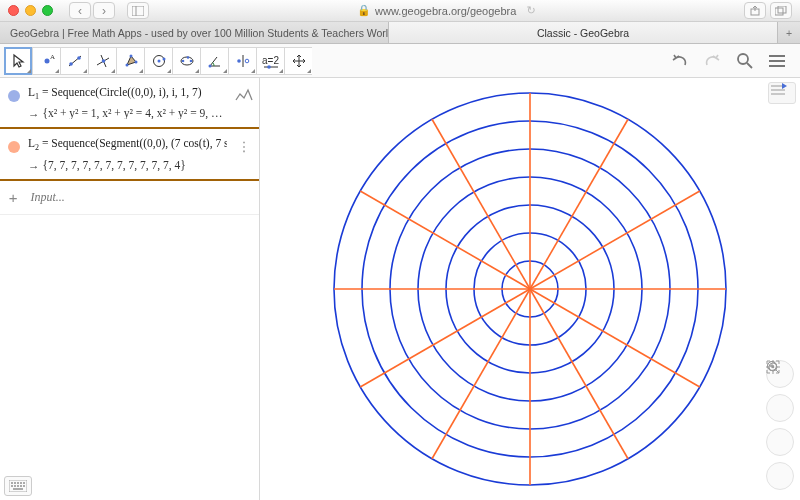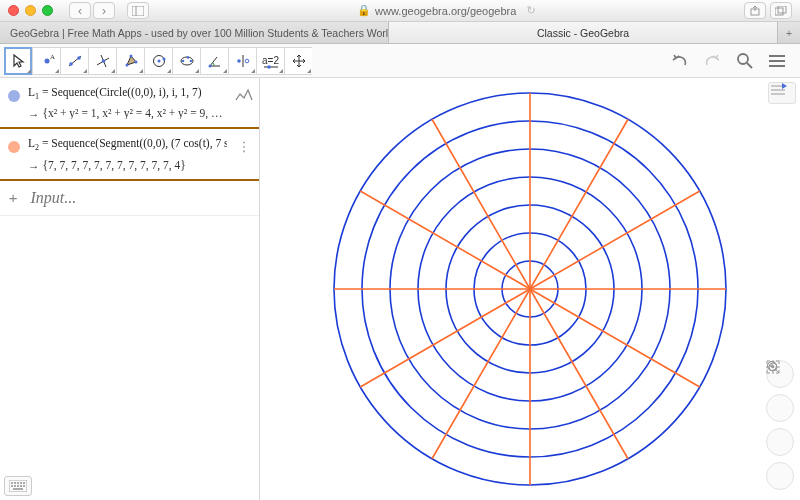--- a/index.html
+++ b/index.html
@@ -30,21 +30,21 @@
   .content{ position:absolute; top:34px; left:0; right:0; bottom:0; display:flex;}
   .sidebar{ width:260px; border-right:1px solid #d8d8d8; background:#fff; display:flex; flex-direction:column; position:relative;}
   .algrow{ border-bottom:2px solid #a16207; display:flex; padding:8px 4px 8px 6px; gap:6px; overflow:hidden;}
   .bullet{ width:16px; min-width:16px; display:flex; align-items:flex-start; justify-content:center; padding-top:4px;}
   .bullet div{width:12px;height:12px;border-radius:50%;}
   .algtext{ flex:1; overflow:hidden; white-space:nowrap; font-size:11.5px; font-family: "Times New Roman", serif; color:#222;}
   .algtext .line2{ color:#333; margin-top:6px;}
   .rowicon{ width:22px; min-width:22px; color:#888; font-size:13px; display:flex; align-items:flex-start; justify-content:center; padding-top:2px;}
   .inputrow{ display:flex; align-items:center; padding:8px 6px; gap:10px; color:#aaa; border-bottom:1px solid #eee;}
   .plusbtn{ width:16px; text-align:center; color:#888; font-size:15px;}
-  .inputrow input{ border:none; outline:none; font-size:16px; color:#555; font-family: "Times New Roman", serif; width:100%; font-style:italic;}
+  .inputrow input{ border:none; outline:none; font-size:12px; color:#555; font-family: "Times New Roman", serif; width:100%; font-style:italic;}
   .kbd{ position:absolute; left:4px; bottom:4px; width:28px; height:20px; border:1px solid #ccc; border-radius:3px; background:#fafafa; display:flex; align-items:center; justify-content:center; color:#777;}
   .canvas{ flex:1; position:relative; background:#fff;}
   .canvas svg{ position:absolute; inset:0;}
   .sidecontrols{ position:absolute; right:6px; bottom:10px; display:flex; flex-direction:column; gap:6px;}
   .sidecontrols .cbtn{ width:28px; height:28px; border:1px solid #e3e3e3; border-radius:50%; background:#fafafa; display:flex; align-items:center; justify-content:center; color:#888; font-size:13px;}
   .panel-toggle{position:absolute; right:4px; top:4px; width:28px; height:22px; border:1px solid #e0e0e0; border-radius:3px; background:#f7f7f7; display:flex; align-items:center; justify-content:center;}
   sub{font-size:8px;}
 </style>
 </head>
 <body>

